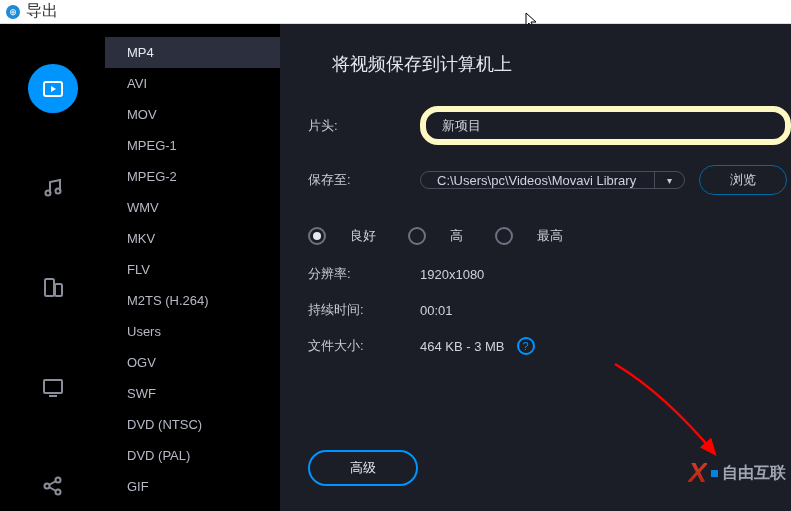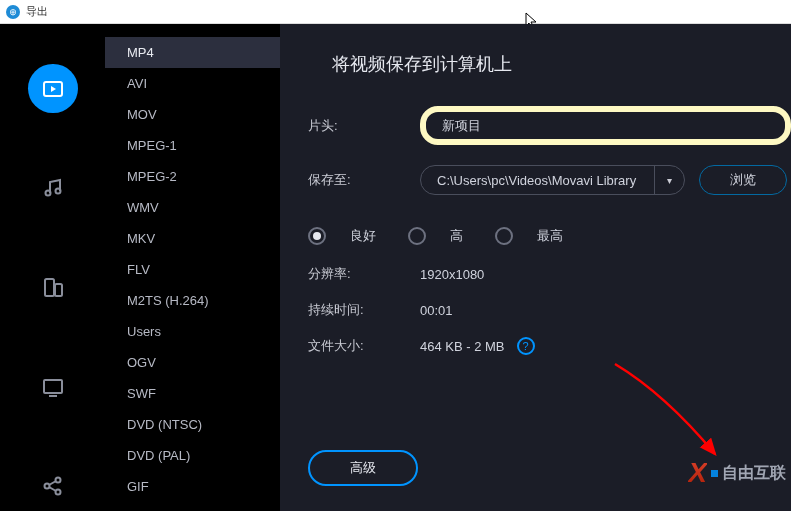--- a/index.html
+++ b/index.html
@@ -24,21 +24,21 @@
       width: 14px; height: 14px;
       border-radius: 50%;
       background: #1e8bd6;
       display: inline-flex;
       align-items: center;
       justify-content: center;
       margin-right: 6px;
       font-size: 9px;
       color: #fff;
     }
-    .titlebar-text { font-size: 11px; color: #333; }
+    .titlebar-text { font-size: 16px; color: #333; }
     .cursor {
       position: absolute;
       left: 525px;
       top: 12px;
       font-size: 14px;
       color: #000;
       pointer-events: none;
     }
     .app {
       display: flex;
@@ -114,21 +114,21 @@
       font-size: 13px;
       outline: none;
       min-width: 0;
     }
     .selectwrap {
       display: flex;
       align-items: center;
       border: 1px solid #4a4e5c;
       border-radius: 18px;
       padding: 0 0 0 16px;
-      height: 30px;
+      height: 18px;
       width: 265px;
     }
     .selectwrap .seltext {
       flex: 1;
       color: #d0d3dd;
       font-size: 13px;
       white-space: nowrap;
       overflow: hidden;
       text-overflow: ellipsis;
     }
@@ -350,21 +350,21 @@
       <div class="value">1920x1080</div>
     </div>
 
     <div class="row inforow">
       <div class="label">持续时间:</div>
       <div class="value">00:01</div>
     </div>
 
     <div class="row inforow">
       <div class="label">文件大小:</div>
-      <div class="value">464 KB - 2 MB</div>
+      <div class="value">464 KB - 3 MB</div>
       <div class="helpicon">?</div>
     </div>
 
     <svg class="arrow-annotation" style="left:330px;top:335px" width="120" height="110" viewBox="0 0 120 110">
       <defs>
           <marker id="ah" markerWidth="8" markerHeight="8" refX="6" refY="3" orient="auto">
             <path d="M0,0 L7,3 L0,6 Z" fill="#ff0000"></path>
           </marker>
         </defs>
       <path d="M5,5 Q55,35 105,95" stroke="#ff0000" stroke-width="2.5" fill="none" marker-end="url(#ah)"></path>

